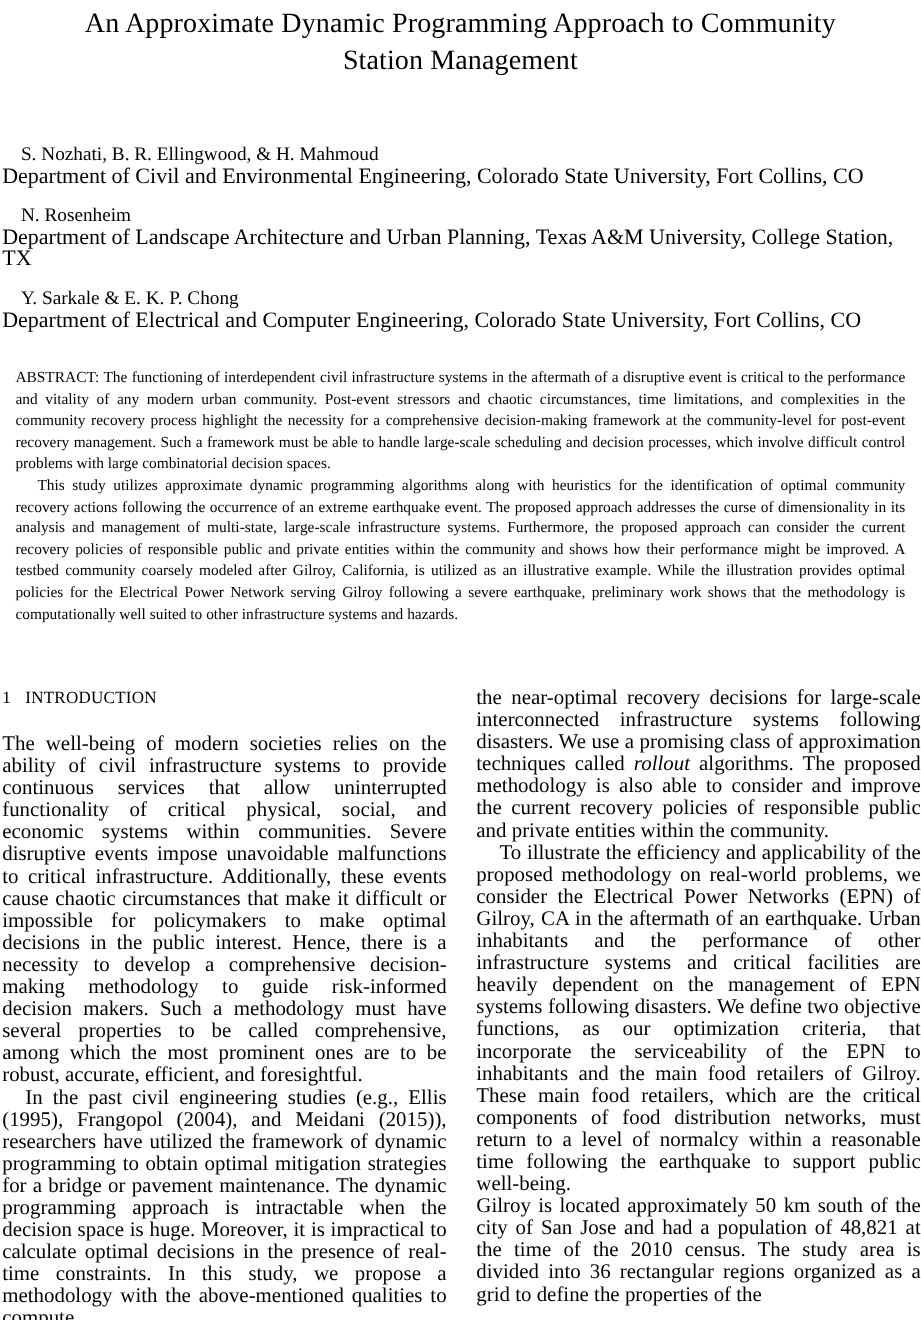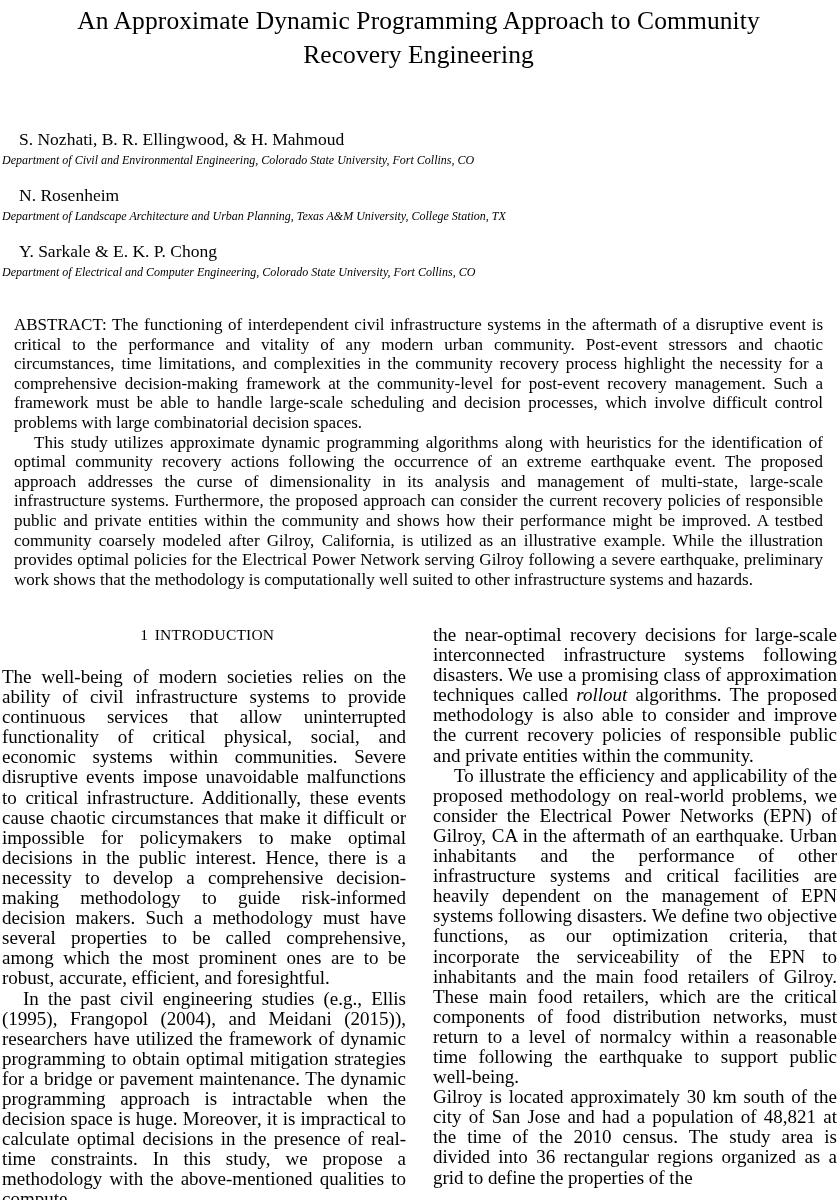--- a/index.html
+++ b/index.html
@@ -45,33 +45,32 @@
     margin-bottom: 14px;
   }
   .author-group:last-child { margin-bottom: 0; }
   .author-names {
     font-size: 17.5px;
     line-height: 22px;
     margin: 0 0 1px 17px;
     font-weight: normal;
   }
   .author-affil {
-    font-size: 12px;
+    font-size: 20px;
     line-height: 19px;
-    font-style: italic;
     margin: 0;
   }
 
   
   .abstract-block {
     margin-top: 33px;
     padding: 0 14px 0 14px;
   }
   .abstract-para {
-    font-size: 17px;
+    font-size: 14px;
     line-height: 19.6px;
     text-align: justify;
     margin: 0;
     text-indent: 0;
   }
   .abstract-para.indented {
     text-indent: 20px;
   }
 
   
@@ -91,21 +90,20 @@
     flex: 0 0 404px;
     overflow: hidden;
   }
   .sec-head {
     font-size: 15.5px;
     line-height: 20px;
     margin: 0 0 22px 0;
     font-weight: normal;
     letter-spacing: 0.2px;
     white-space: nowrap;
-    text-align: center;
   }
   .sec-head .sec-num {
     display: inline-block;
     width: 21px;
   }
   .body-para {
     font-size: 19px;
     line-height: 20.1px;
     text-align: justify;
     margin: 0;
@@ -119,21 +117,21 @@
     margin-top: 24px;
   }
   i { font-style: italic; }
 </style>
 </head>
 <body>
 
 <div class="page">
 
   <div class="title-block">
-    <h1 class="paper-title">An Approximate Dynamic Programming Approach to Community Recovery Engineering</h1>
+    <h1 class="paper-title">An Approximate Dynamic Programming Approach to Community Station Management</h1>
   </div>
 
   <div class="authors-block">
 
     <div class="author-group">
       <p class="author-names">S. Nozhati, B. R. Ellingwood, &amp; H. Mahmoud</p>
       <p class="author-affil">Department of Civil and Environmental Engineering, Colorado State University, Fort Collins, CO</p>
     </div>
 
     <div class="author-group">
@@ -160,18 +158,18 @@
         <span class="sec-num">1</span><span>INTRODUCTION</span>
       </h2>
       <p class="body-para">The well-being of modern societies relies on the ability of civil infrastructure systems to provide continuous services that allow uninterrupted functionality of critical physical, social, and economic systems within communities. Severe disruptive events impose unavoidable malfunctions to critical infrastructure. Additionally, these events cause chaotic circumstances that make it difficult or impossible for policymakers to make optimal decisions in the public interest. Hence, there is a necessity to develop a comprehensive decision-making methodology to guide risk-informed decision makers. Such a methodology must have several properties to be called comprehensive, among which the most prominent ones are to be robust, accurate, efficient, and foresightful.</p>
       <p class="body-para indented">In the past civil engineering studies (e.g., Ellis (1995), Frangopol (2004), and Meidani (2015)), researchers have utilized the framework of dynamic programming to obtain optimal mitigation strategies for a bridge or pavement maintenance. The dynamic programming approach is intractable when the decision space is huge. Moreover, it is impractical to calculate optimal decisions in the presence of real-time constraints. In this study, we propose a methodology with the above-mentioned qualities to compute</p>
     </div>
 
     <div class="col">
       <p class="body-para"><span>the near-optimal recovery decisions for large-scale interconnected infrastructure systems following disasters. We use a promising class of approximation techniques called </span><i>rollout</i><span> algorithms. The proposed methodology is also able to consider and improve the current recovery policies of responsible public and private entities within the community.</span></p>
       <p class="body-para indented">To illustrate the efficiency and applicability of the proposed methodology on real-world problems, we consider the Electrical Power Networks (EPN) of Gilroy, CA in the aftermath of an earthquake. Urban inhabitants and the performance of other infrastructure systems and critical facilities are heavily dependent on the management of EPN systems following disasters. We define two objective functions, as our optimization criteria, that incorporate the serviceability of the EPN to inhabitants and the main food retailers of Gilroy. These main food retailers, which are the critical components of food distribution networks, must return to a level of normalcy within a reasonable time following the earthquake to support public well-being.</p>
 
-      <p class="body-para">Gilroy is located approximately 30 km south of the city of San Jose and had a population of 48,821 at the time of the 2010 census. The study area is divided into 36 rectangular regions organized as a grid to define the properties of the</p>
+      <p class="body-para">Gilroy is located approximately 50 km south of the city of San Jose and had a population of 48,821 at the time of the 2010 census. The study area is divided into 36 rectangular regions organized as a grid to define the properties of the</p>
     </div>
 
   </div>
 
 </div>
 
 </body></html>

